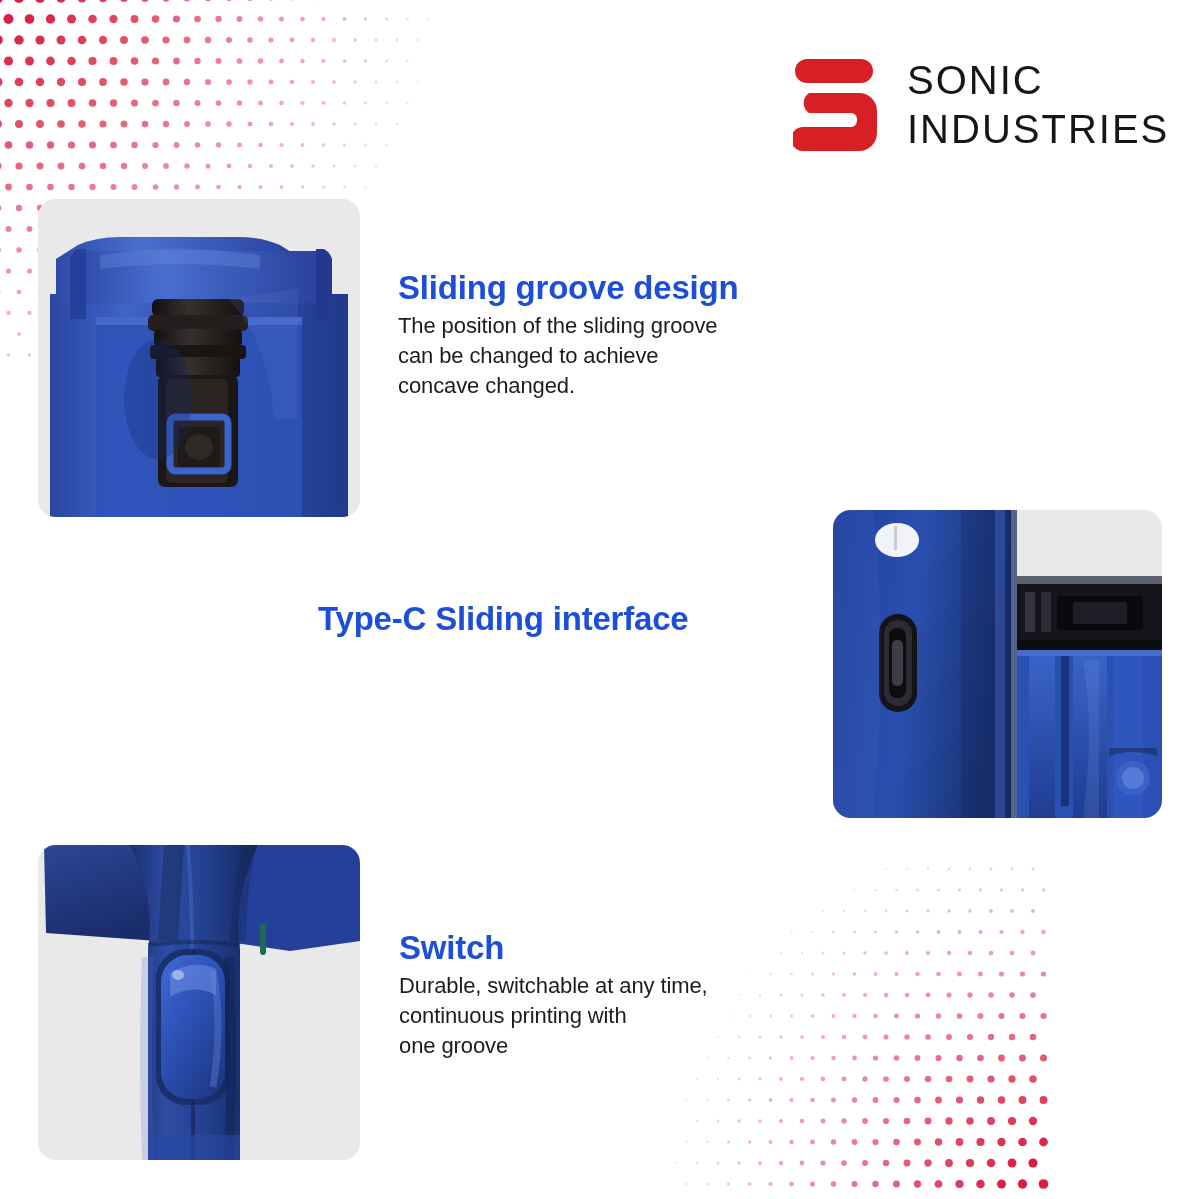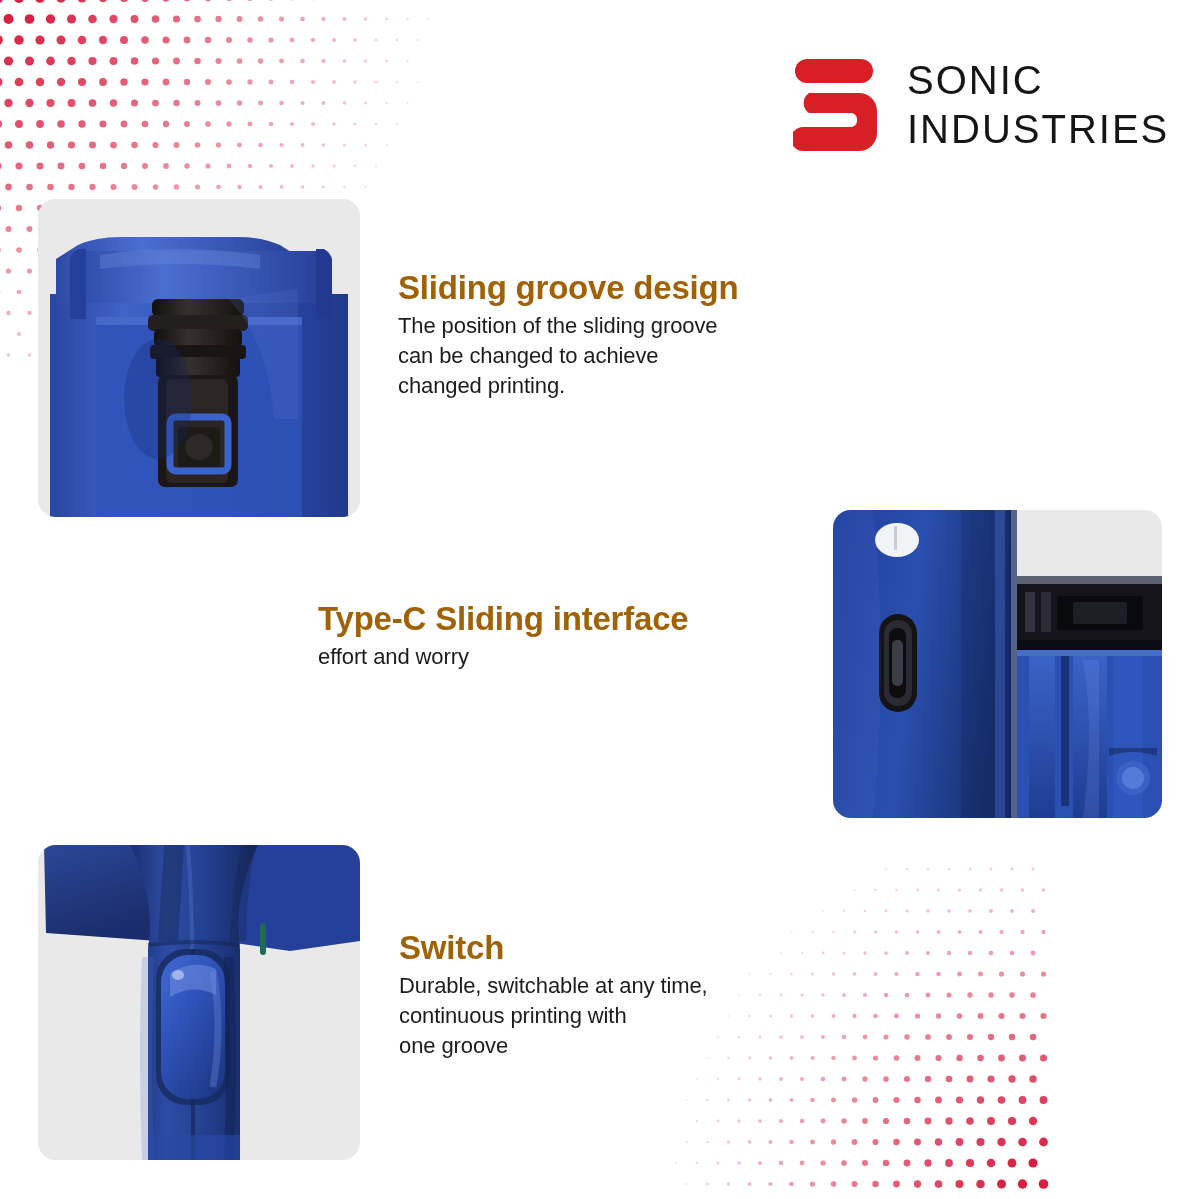--- a/index.html
+++ b/index.html
@@ -35,21 +35,21 @@
   }
   .photo-card svg { display:block; width:100%; height:100%; }
 
   #card-groove { left:38px;  top:199px; width:322px; height:318px; }
   #card-usbc   { left:833px; top:510px; width:329px; height:308px; }
   #card-switch { left:38px;  top:845px; width:322px; height:315px; }
 
   
   .feature { position:absolute; }
   .feature h2 {
-    color:#a16207; font-size:33px; font-weight:bold;
+    color:#1d4ed8; font-size:33px; font-weight:bold;
     letter-spacing:-0.2px; line-height:1.12; margin-bottom:4px;
     white-space:nowrap;
   }
   .feature p {
     color:#1c1c1c; font-size:22px; font-weight:400;
     line-height:1.36; letter-spacing:-0.1px;
   }
   .feature p span { display:block; white-space:nowrap; }
 
   #feature-groove { left:398px; top:270px; }
@@ -805,28 +805,27 @@
 
       <path d="M110 290 h92 v25 h-92 z" fill="#2a4aa6" opacity="0.6"></path>
     </svg>
   </div>
 
   <div class="feature" id="feature-groove">
     <h2>Sliding groove design</h2>
     <p>
       <span>The position of the sliding groove</span>
       <span>can be changed to achieve</span>
-      <span>changed printing.</span>
+      <span>concave changed.</span>
     </p>
   </div>
 
   <div class="feature" id="feature-usbc">
     <h2>Type-C Sliding interface</h2>
     <p>
-      <span>effort and worry</span>
     </p>
   </div>
 
   <div class="feature" id="feature-switch">
     <h2>Switch</h2>
     <p>
       <span>Durable, switchable at any time,</span>
       <span>continuous printing with</span>
       <span>one groove</span>
     </p>

